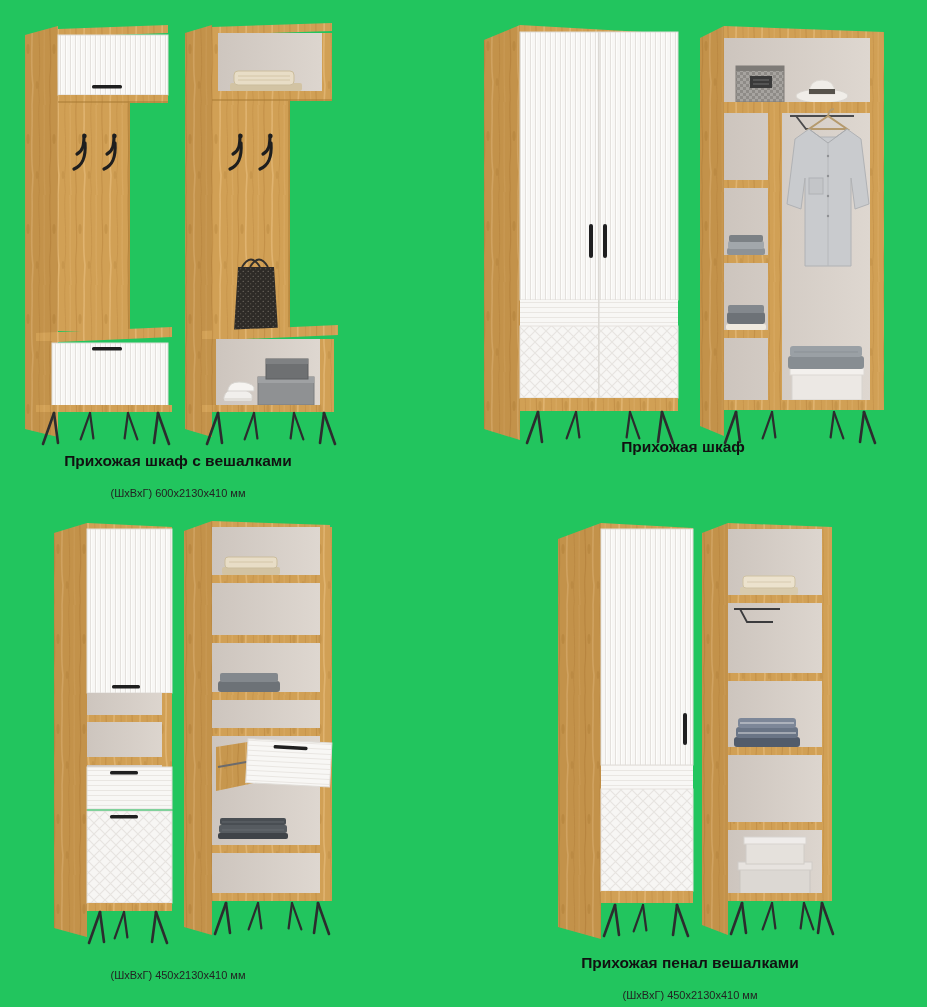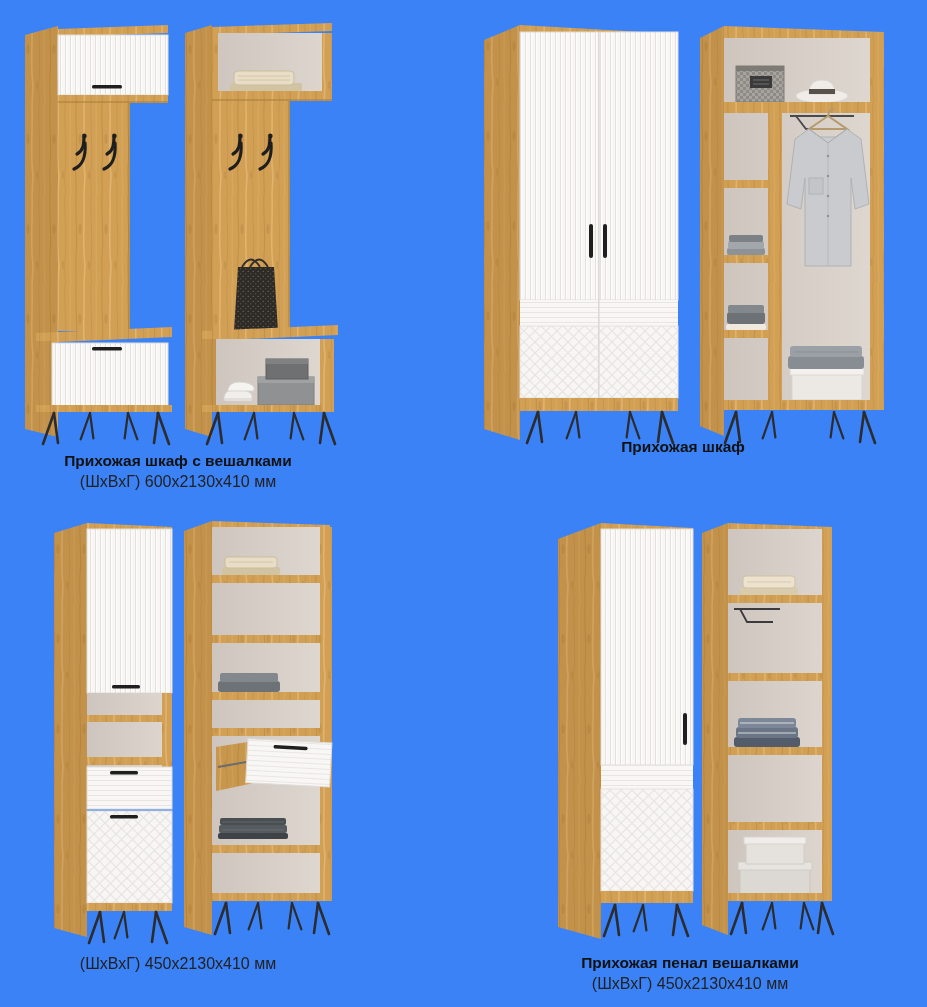--- a/index.html
+++ b/index.html
@@ -1,22 +1,22 @@
 <!DOCTYPE html>
 <html><head>
 <meta charset="utf-8">
 <style>
   html,body{margin:0;padding:0;background:#ffffff;}
-  .canvas{position:relative;width:927px;height:1007px;background:#3b82f6;overflow:hidden;
+  .canvas{position:relative;width:927px;height:1007px;background:#22c55e;overflow:hidden;
           font-family:"Liberation Sans",sans-serif;color:#1d1d1f;}
   .figure{position:absolute;}
   .figure svg{position:absolute;top:0;}
   .caption{position:absolute;text-align:center;line-height:20px;}
   .caption .title{font-weight:700;font-size:15.5px;color:#111;}
-  .caption .dims{font-size:16px;color:#222;margin-top:1px;}
+  .caption .dims{font-size:11px;color:#222;margin-top:12px;}
 </style>
 </head>
 <body>
 
 <div class="canvas">
 
   <svg width="0" height="0" style="position:absolute" aria-hidden="true">
     <defs>
       <pattern id="wood" width="26" height="90" patternUnits="userSpaceOnUse">
         <rect width="26" height="90" fill="#d1a055"></rect>

